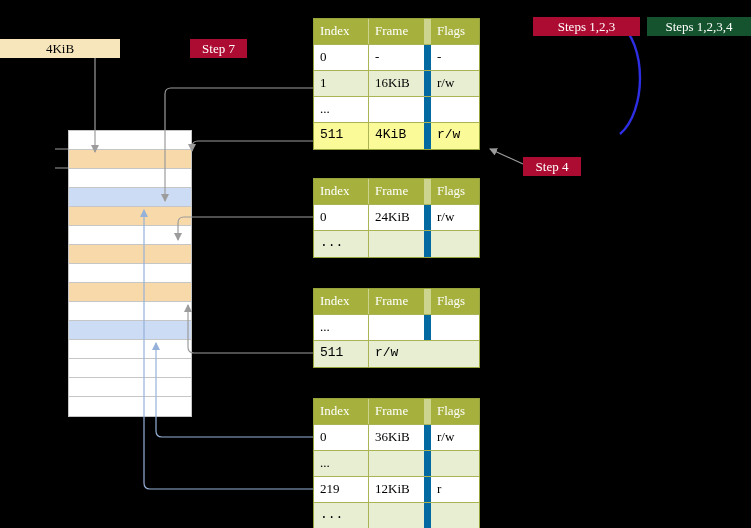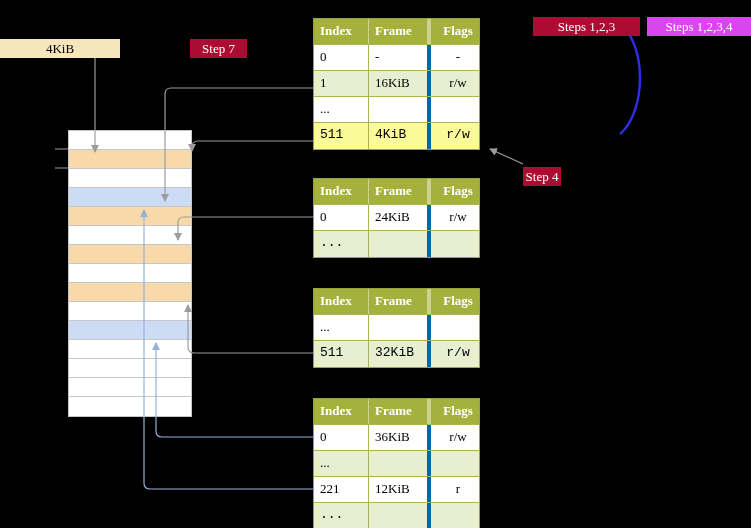--- a/index.html
+++ b/index.html
@@ -20,31 +20,31 @@
   .mrow[data-color="white"]{background:#ffffff;}
   .mrow[data-color="peach"]{background:#f8d9a9;}
   .mrow[data-color="blue"]{background:#ccdcf4;}
 
   
   .ptable{position:absolute;width:167px;box-sizing:border-box;border:1px solid #97a43b;z-index:2;}
   .trow{display:flex;height:26px;box-sizing:border-box;border-bottom:1px solid #aab455;}
   .trow:last-child{border-bottom:none;font-family:Liberation Mono, monospace;}
   .cell{box-sizing:border-box;height:100%;padding:4px 0 0 6px;font-size:13px;color:#000;overflow:hidden;}
   .c1{width:55px;border-right:1px solid #aab455;}
-  .c2{width:62px;border-right:4px solid #0369a1;}
-  .c3{flex:1;text-align:center;}
-  .trow.head .cell{background:#a5b13c;color:#ffffff;font-weight:bold;border-right-color:#ccd490;}
+  .c2{width:62px;border-right:7px solid #0369a1;}
+  .c3{flex:1;}
+  .trow.head .cell{background:#a5b13c;color:#ffffff;font-weight:normal;border-right-color:#ccd490;}
   .trow[data-color="white"] .cell{background:#ffffff;}
   .trow[data-color="green"] .cell{background:#e7eed2;}
   .trow[data-color="yellow"] .cell{background:#fbfa98;}
 
   
   .tag{position:absolute;height:19px;line-height:19px;font-size:13px;text-align:center;z-index:6;}
   .tag.red{background:#ad0c32;color:#ffffff;}
-  .tag.bluebg{background:#d946ef;color:#ffffff;}
+  .tag.bluebg{background:#14532d;color:#ffffff;}
   .tag.wheat{background:#f7e5bb;color:#000000;}
 </style>
 </head>
 <body>
 
 <div class="canvas">
 
   <svg class="arrows" width="751" height="528" viewBox="0 0 751 528">
     <defs>
       <marker id="mg" markerUnits="userSpaceOnUse" markerWidth="9" markerHeight="9" refX="7" refY="4" orient="auto">
@@ -140,21 +140,20 @@
       <div class="cell c2">Frame</div>
       <div class="cell c3">Flags</div>
     </div>
     <div class="trow" data-color="white">
       <div class="cell c1">...</div>
       <div class="cell c2"></div>
       <div class="cell c3"></div>
     </div>
     <div class="trow" data-color="green">
       <div class="cell c1">511</div>
-      <div class="cell c2">32KiB</div>
       <div class="cell c3">r/w</div>
     </div>
   </div>
 
   <div class="ptable" style="left:313px;top:398px;">
     <div class="trow head">
       <div class="cell c1">Index</div>
       <div class="cell c2">Frame</div>
       <div class="cell c3">Flags</div>
     </div>
@@ -162,30 +161,30 @@
       <div class="cell c1">0</div>
       <div class="cell c2">36KiB</div>
       <div class="cell c3">r/w</div>
     </div>
     <div class="trow" data-color="green">
       <div class="cell c1">...</div>
       <div class="cell c2"></div>
       <div class="cell c3"></div>
     </div>
     <div class="trow" data-color="white">
-      <div class="cell c1">221</div>
+      <div class="cell c1">219</div>
       <div class="cell c2">12KiB</div>
       <div class="cell c3">r</div>
     </div>
     <div class="trow" data-color="green">
       <div class="cell c1">...</div>
       <div class="cell c2"></div>
       <div class="cell c3"></div>
     </div>
   </div>
 
   <div class="tag wheat" style="left:0;top:39px;width:120px;">4KiB</div>
   <div class="tag red" style="left:190px;top:39px;width:57px;">Step 7</div>
   <div class="tag red" style="left:533px;top:17px;width:107px;">Steps 1,2,3</div>
   <div class="tag bluebg" style="left:647px;top:17px;width:104px;">Steps 1,2,3,4</div>
-  <div class="tag red" style="left:523px;top:167px;width:38px;">Step 4</div>
+  <div class="tag red" style="left:523px;top:157px;width:58px;">Step 4</div>
 
 </div>
 
 </body></html>

